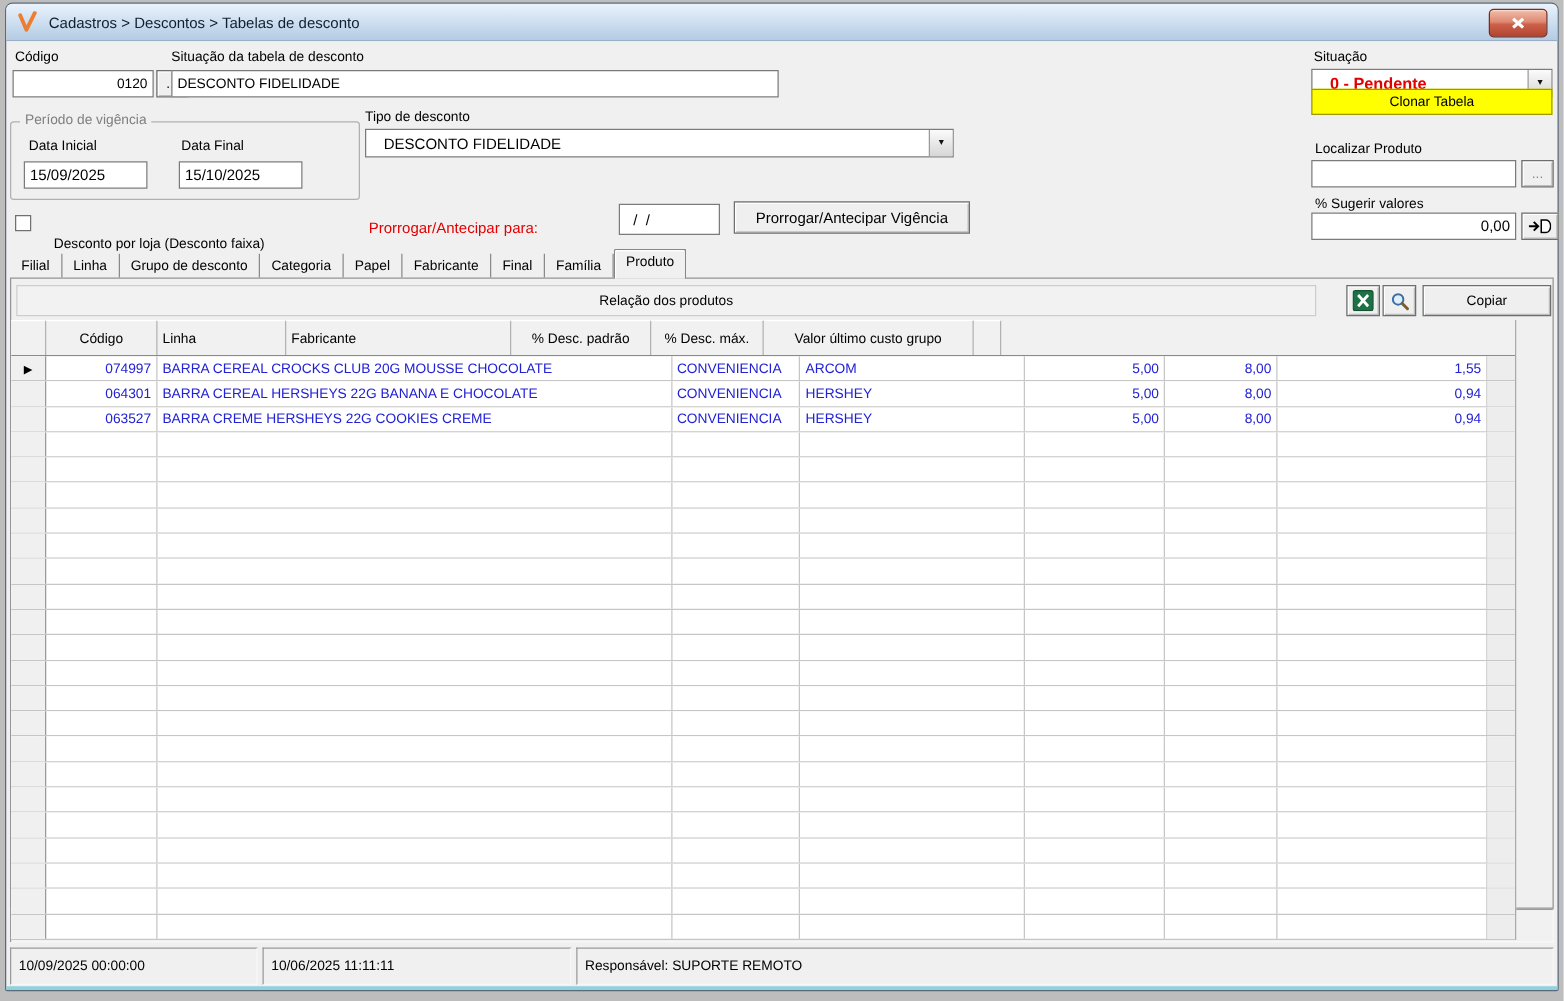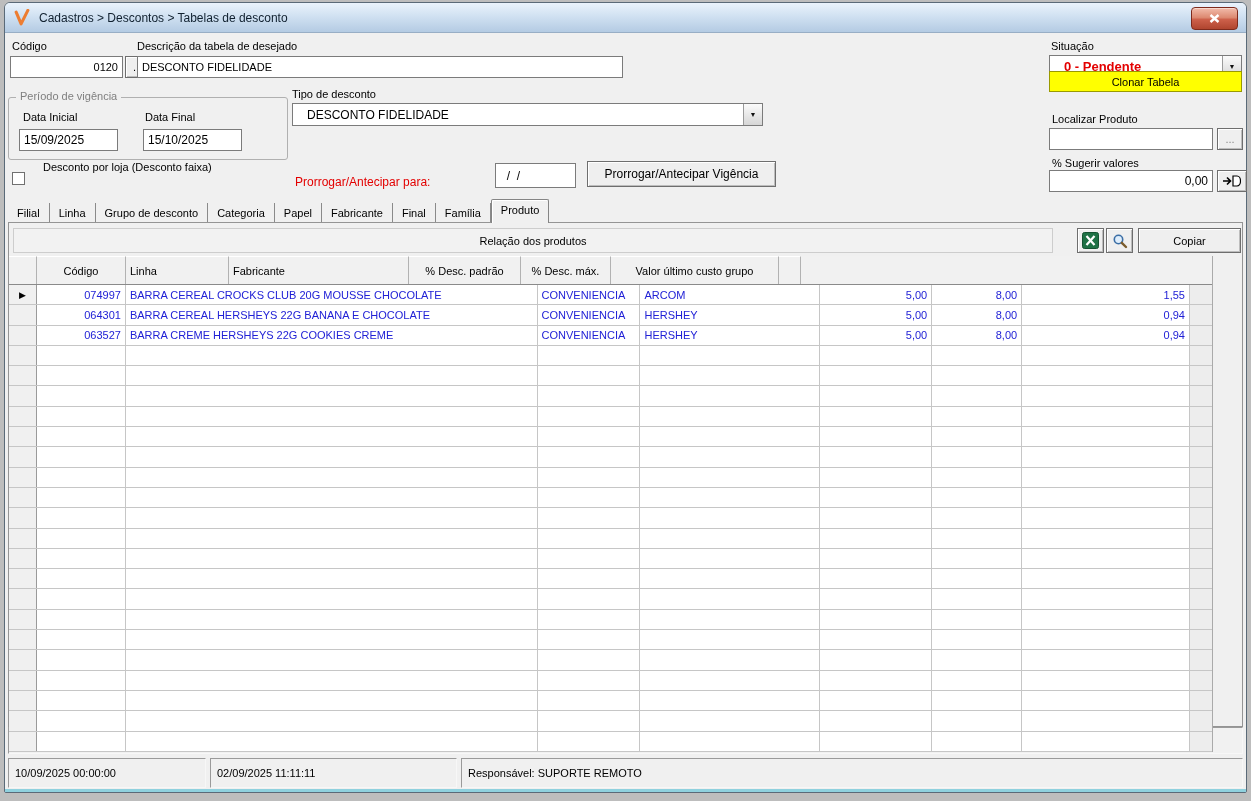--- a/index.html
+++ b/index.html
@@ -77,21 +77,21 @@
     </div>
     <div class="close-btn">
       <svg width="11" height="9" viewBox="0 0 11 9">
         <path d="M1.5 1 L9.5 8 M9.5 1 L1.5 8" stroke="#ffffff" stroke-width="2.4"></path>
       </svg>
     </div>
 
     <span class="lbl" style="left:7px;top:37px;">Código</span>
     <input class="inp r" style="left: 5px; top: 53px; width: 113px; height: 22px;" value="0120">
     <div class="btn" style="left:120px;top:53px;width:25px;height:22px;">...</div>
-    <span class="lbl" style="left:132px;top:37px;">Descrição da tabela de desejado</span>
+    <span class="lbl" style="left:132px;top:37px;">Situação da tabela de desconto</span>
     <input class="inp" style="left: 132px; top: 53px; width: 486px; height: 22px;" value="DESCONTO FIDELIDADE">
 
     <span class="lbl" style="left:1046px;top:37px;">Situação</span>
     <div class="combo red" style="left:1044px;top:52px;width:193px;height:23px;">
       <span class="txt">0 - Pendente</span>
       <span class="dd">▼</span>
     </div>
     <div class="btn yellow" style="left:1044px;top:68px;width:193px;height:21px;">Clonar Tabela</div>
 
     <div class="groupbox" style="left:3px;top:94px;width:280px;height:63px;">
@@ -114,21 +114,21 @@
     <span class="lbl" style="left:1047px;top:154px;">% Sugerir valores</span>
     <input class="inp r" style="left: 1044px; top: 167px; width: 164px; height: 22px; font-size: 12px;" value="0,00">
     <div class="btn" style="left:1212px;top:167px;width:30px;height:22px;">
       <svg width="18" height="12" viewBox="0 0 18 12">
         <path d="M0 6 h7 M4 2.5 l3.5 3.5 -3.5 3.5" stroke="#000" stroke-width="1.6" fill="none"></path>
         <path d="M10 1 h4 a3.5 5 0 0 1 0 10 h-4 z" fill="#fff" stroke="#000" stroke-width="1.2"></path>
       </svg>
     </div>
 
     <span class="checkbox" style="left:7px;top:169px;"></span>
-    <span class="lbl" style="left:26px;top:158px;padding-left:12px;">Desconto por loja (Desconto faixa)</span>
+    <span class="lbl" style="left:26px;top:186px;padding-left:12px;">Desconto por loja (Desconto faixa)</span>
     <span class="lbl red" style="left:290px;top:172px;font-size:12px;">Prorrogar/Antecipar para:</span>
     <input class="inp" style="left: 490px; top: 160px; width: 81px; height: 25px; font-size: 12px;" value="  /  /">
     <div class="btn" style="left:582px;top:158px;width:189px;height:26px;font-size:12px;">Prorrogar/Antecipar Vigência</div>
 
     <div class="tabs" style="left:3px;top:196px;height:24px;" id="tabs">
         <div class="tab">Filial</div>
         <div class="tab">Linha</div>
         <div class="tab">Grupo de desconto</div>
         <div class="tab">Categoria</div>
         <div class="tab">Papel</div>
@@ -425,19 +425,19 @@
       </div>
     </div>
 
     <div class="msgbar" style="left:3px;top:724px;width:1235px;height:27px;">
       <span>O desconto prevalecerá no menor nível hierarquico. Informe o valor zero para anular o desconto de algum item no nível desejado.</span>
     </div>
     <div class="statpanel" style="left:3px;top:755px;width:198px;">
       <span>10/09/2025 00:00:00</span>
     </div>
     <div class="statpanel" style="left:205px;top:755px;width:247px;">
-      <span>02/09/2025 11:11:11</span>
+      <span>10/06/2025 11:11:11</span>
     </div>
     <div class="statpanel" style="left:456px;top:755px;width:782px;">
       <span>Responsável: SUPORTE REMOTO</span>
     </div>
   </div>
 </div>
 
 </body></html>

